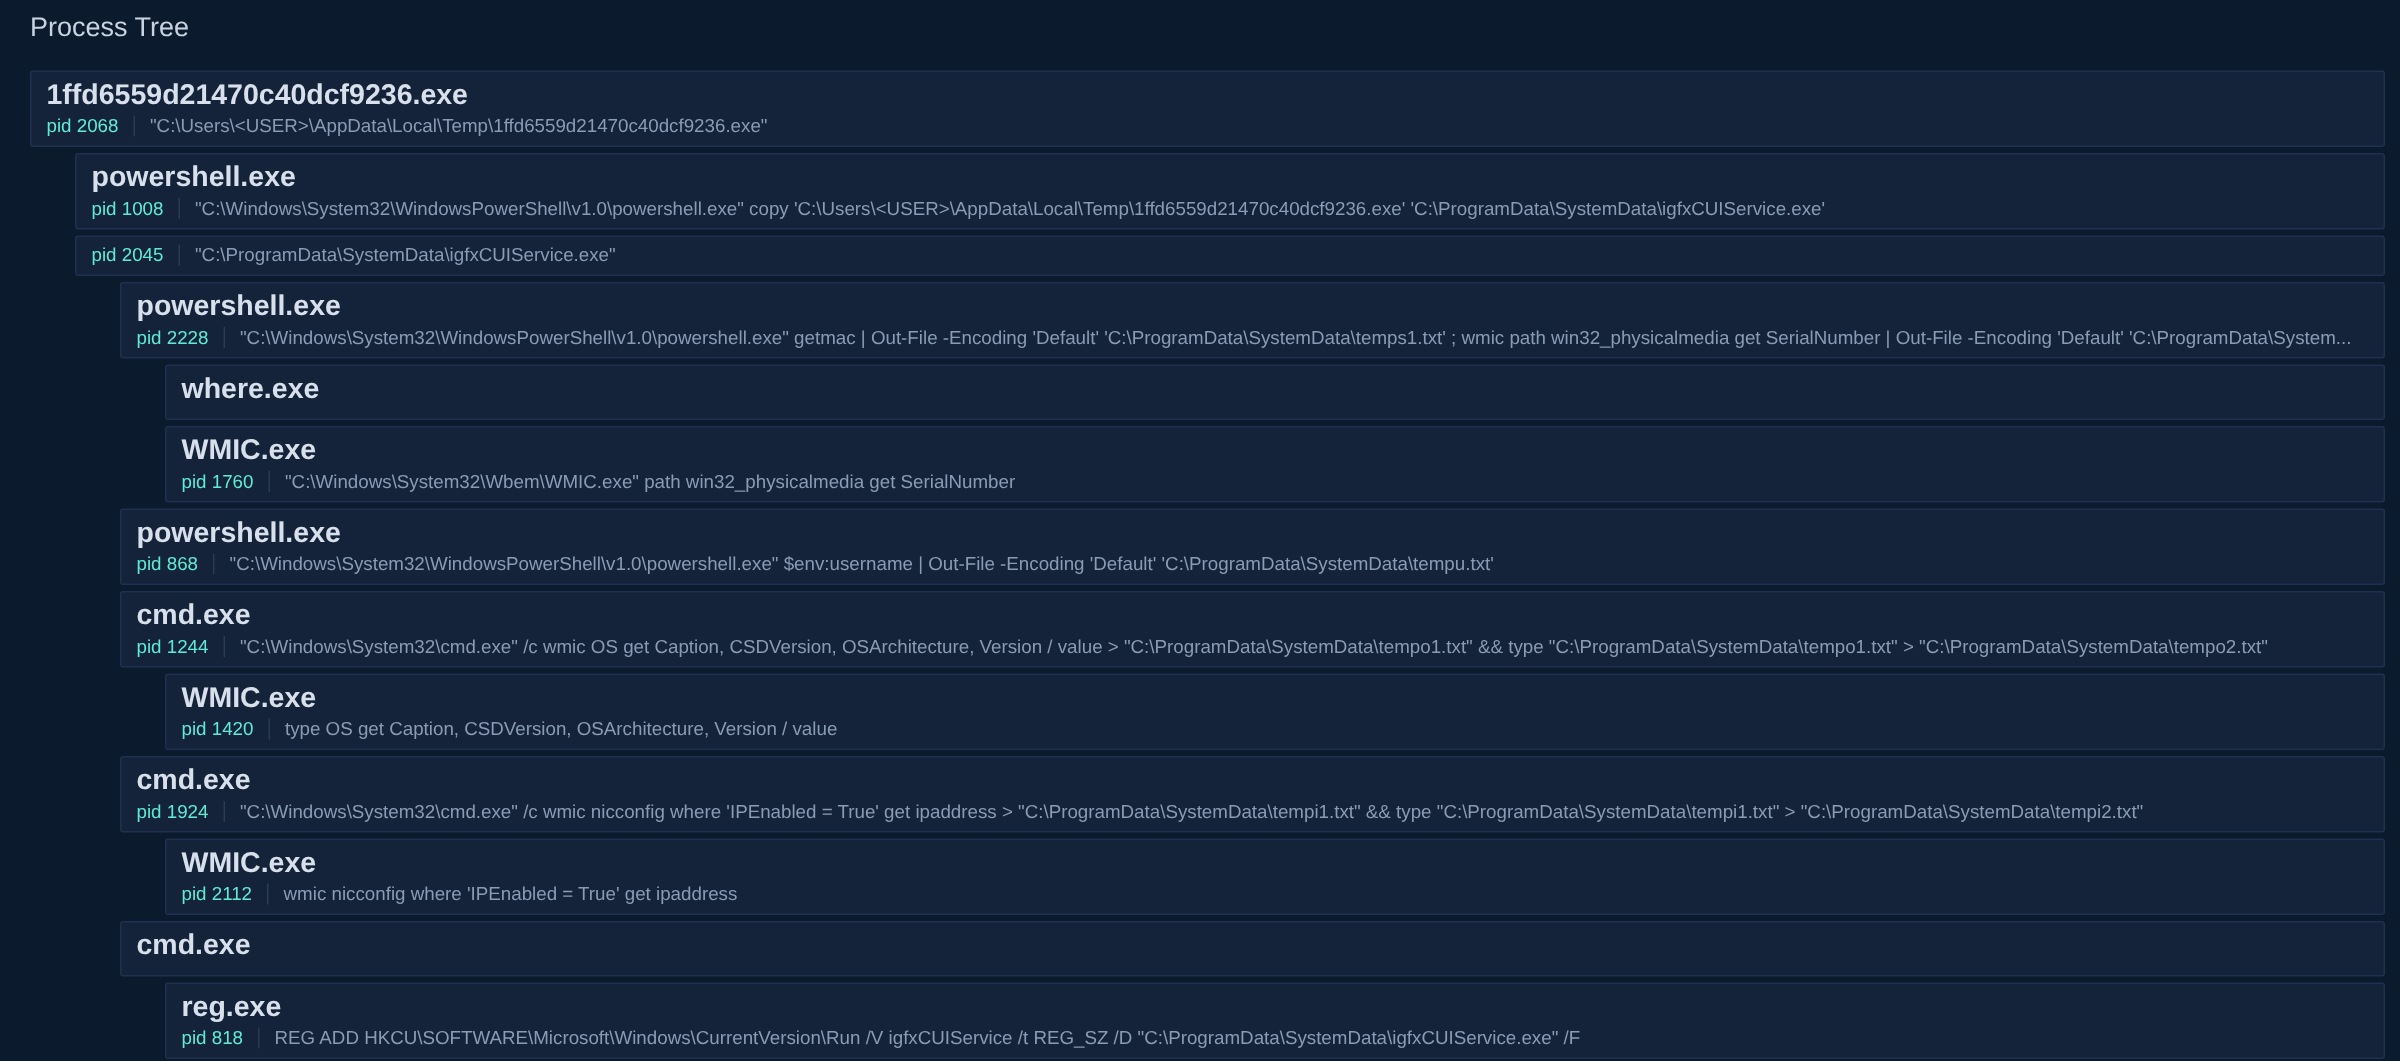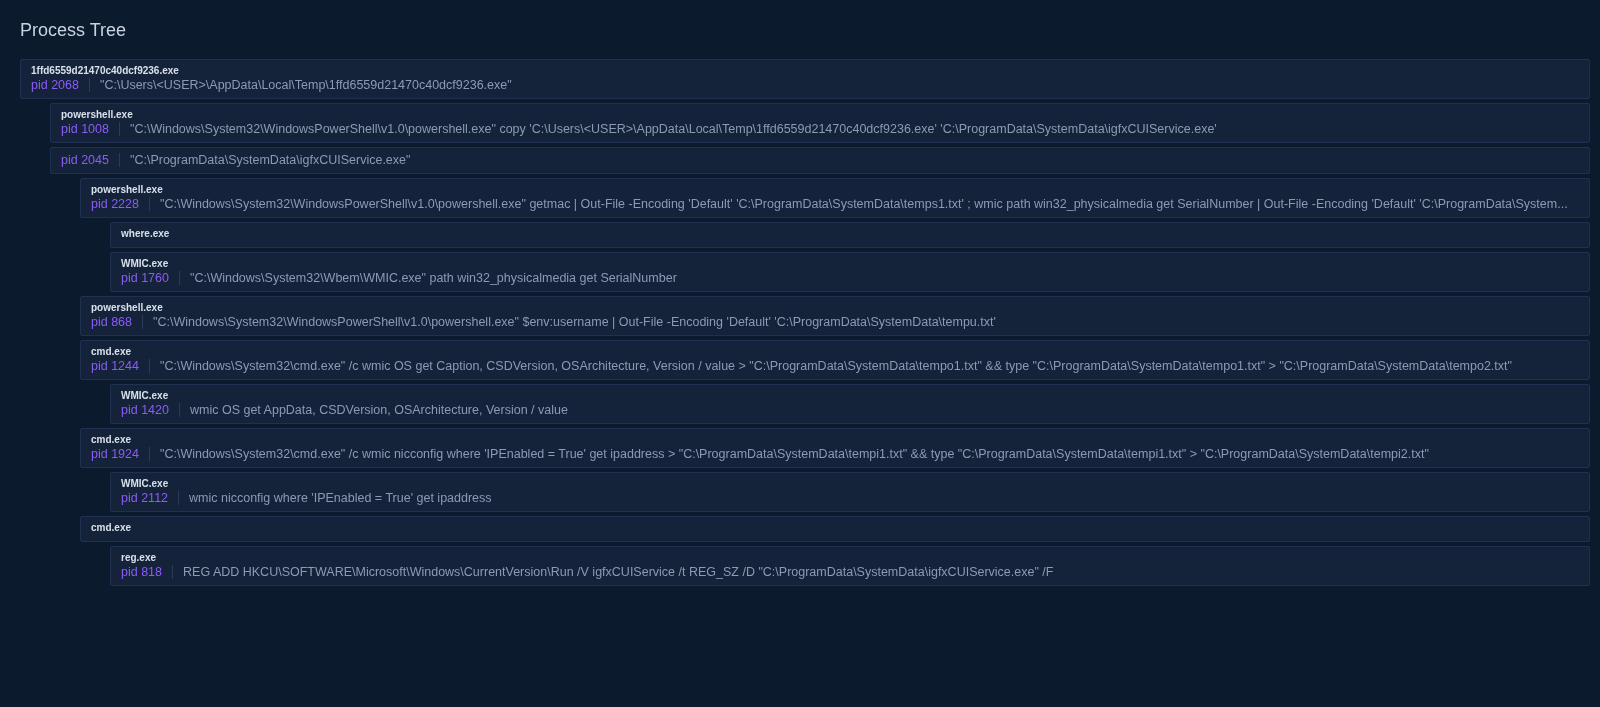--- a/index.html
+++ b/index.html
@@ -9,46 +9,46 @@
     font-family: -apple-system, BlinkMacSystemFont, "Segoe UI", Arial, sans-serif;
     font-size: 13px;
     width: 1600px;
     height: 707px;
     overflow: hidden;
   }
   .page-title {
     color: #c8d2e0;
     font-size: 18px;
     font-weight: 400;
-    padding: 20px 0 0 20px;
+    padding: 8px 0 0 20px;
   }
   .tree-container {
     padding: 18px 10px 0 20px;
   }
   .node {
     background: #142339;
     border: 1px solid #1e3150;
     border-radius: 2px;
     padding: 5px 10px 6px 10px;
     margin-bottom: 4px;
   }
   .node-name {
     color: #d8e0ec;
     font-weight: 600;
-    font-size: 10px;
+    font-size: 19px;
     margin-bottom: 2px;
   }
   .node-row {
     display: flex;
     align-items: center;
     font-size: 12.5px;
     color: #8a9bb4;
   }
   .pid {
-    color: #8b5cf6;
+    color: #5eead4;
     padding-right: 10px;
     border-right: 1px solid #2a3b56;
     white-space: nowrap;
   }
   .cmd {
     padding-left: 10px;
     color: #8a9bb4;
     white-space: nowrap;
     overflow: hidden;
     text-overflow: ellipsis;
@@ -133,21 +133,21 @@
                   <span class="pid">pid 1244</span>
                   <span class="cmd">"C:\Windows\System32\cmd.exe" /c wmic OS get Caption, CSDVersion, OSArchitecture, Version / value &gt; "C:\ProgramData\SystemData\tempo1.txt" &amp;&amp; type "C:\ProgramData\SystemData\tempo1.txt" &gt; "C:\ProgramData\SystemData\tempo2.txt"</span>
                 </div>
               </div>
               <div class="children">
                 <div class="lvl3">
                   <div class="node">
                     <div class="node-name">WMIC.exe</div>
                     <div class="node-row">
                       <span class="pid">pid 1420</span>
-                      <span class="cmd">wmic  OS get AppData, CSDVersion, OSArchitecture, Version / value</span>
+                      <span class="cmd">type  OS get Caption, CSDVersion, OSArchitecture, Version / value</span>
                     </div>
                   </div>
                 </div>
               </div>
             </div>
             <div class="lvl2">
               <div class="node">
                 <div class="node-name">cmd.exe</div>
                 <div class="node-row">
                   <span class="pid">pid 1924</span>

